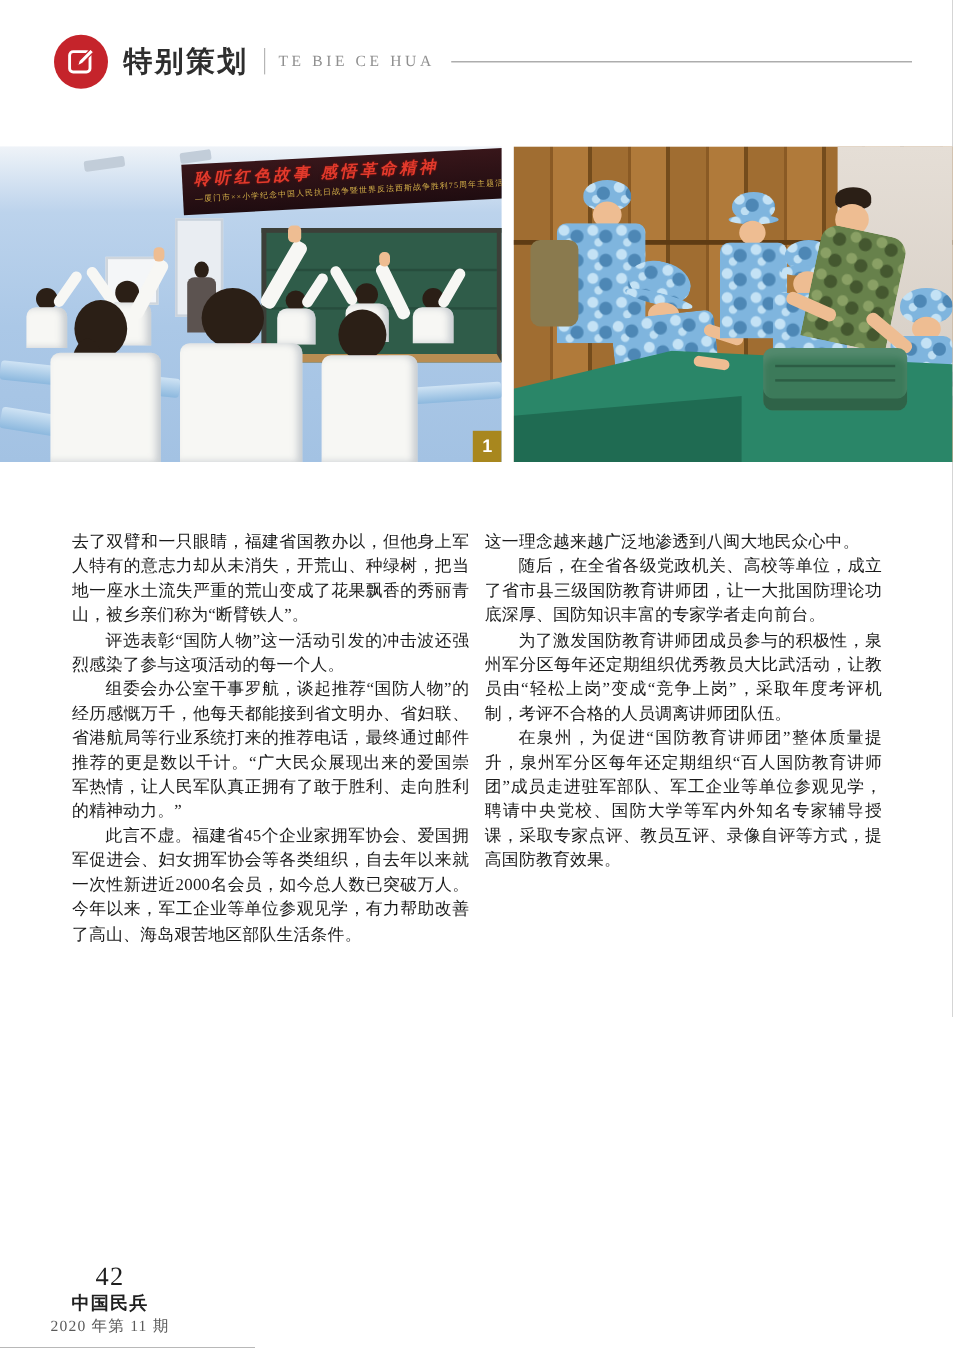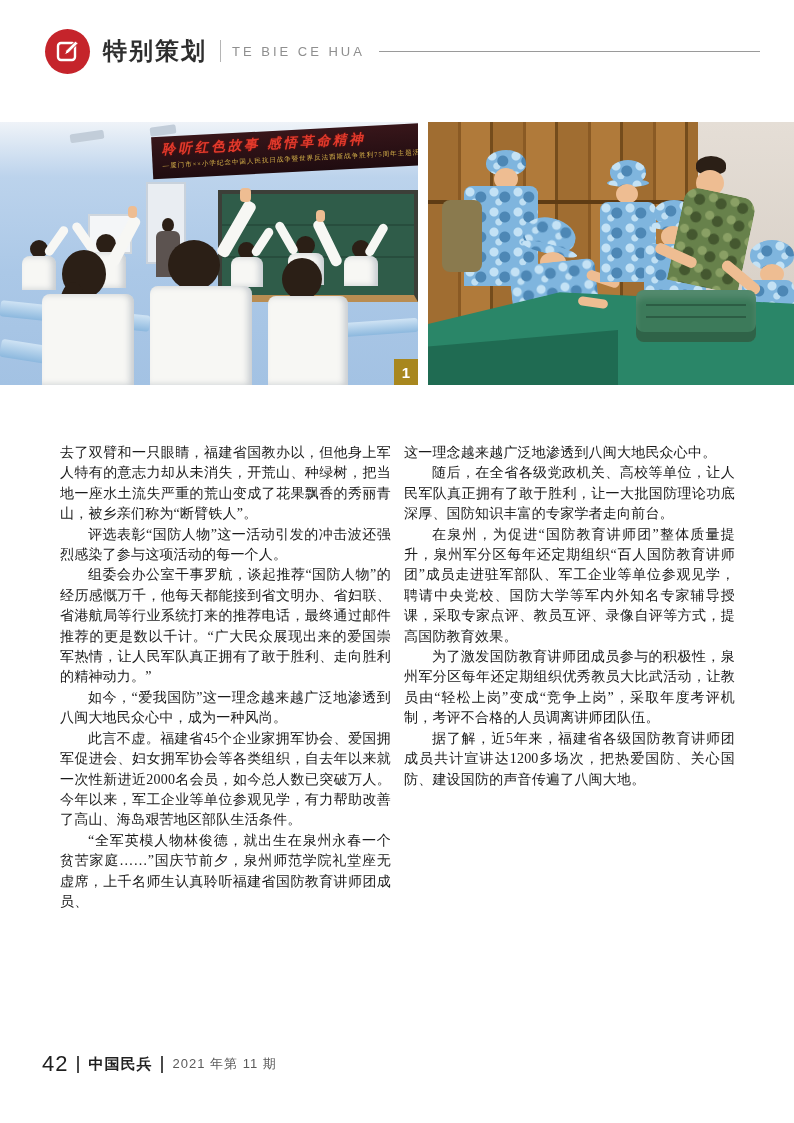--- a/index.html
+++ b/index.html
@@ -11,21 +11,21 @@
   }
 
   
   .hdr { position:absolute; left:45px; right:34px; top:28px; height:46px;
          display:flex; align-items:center; }
   .hdr-icon { width:45px; height:45px; border-radius:50%; background:#c5242b;
               flex:0 0 auto; display:flex; align-items:center; justify-content:center; }
   .hdr-title { font-family:"Liberation Sans","DejaVu Sans",sans-serif;
                font-size:24px; font-weight:700; color:#2e2e2e; letter-spacing:2px; margin-left:13px; }
   .hdr-vbar { width:1px; height:22px; background:#b5b5b5; margin:0 11px 0 13px; }
-  .hdr-pinyin { font-family:Liberation Sans, sans-serif;
+  .hdr-pinyin { font-family:Liberation Serif, serif;
                 font-size:13px; color:#8f8f8f; letter-spacing:3px; white-space:nowrap; }
   .hdr-line { flex:1 1 auto; height:0; border-top:1px solid #9a9a9a; margin-left:14px; }
 
   
   .photos { position:absolute; left:0; top:122px; width:794px; height:263px; }
   .photo  { position:absolute; top:0; height:263px; overflow:hidden; }
   .photo * { position:absolute; }
   .ph-left  { left:0;  width:418px; background:linear-gradient(180deg,#eff3f8 0,#e2ebf5 14px,#bcd3ec 55px,#abc8e7 150px,#a3c2e3 100%); }
   .ph-right { left:428px; width:366px; }
 
@@ -88,21 +88,21 @@
          text-align:justify; letter-spacing:.2px; }
   .col-l { left:60px; }
   .col-r { left:404px; }
   .col p { text-indent:2em; }
   .col p.noindent { text-indent:0; }
   .subhead { font-size:17px; font-weight:700; letter-spacing:1px;
              margin:33px 0 22px 36px; color:#111; }
 
   
   .ftr { position:absolute; left:42px; top:1051px; height:26px; display:flex; align-items:center;
-         font-family:Liberation Sans, sans-serif; }
+         font-family:Liberation Serif, serif;flex-direction:column; }
   .ftr-num { font-size:22px; color:#1f1f1f; letter-spacing:1px; }
   .ftr-bar { width:2px; height:17px; background:#4a4a4a; margin:0 9px; }
   .ftr-mag { font-size:15px; font-weight:700; color:#1f1f1f; letter-spacing:1px; }
   .ftr-issue { font-size:13px; color:#5a5a5a; letter-spacing:1px; }
 </style>
 </head>
 <body>
 
 <div class="page">
 
@@ -240,34 +240,31 @@
       </div>
       <div class="arm-s" style="left:150px;top:176px;width:30px;height:9px;transform:rotate(8deg)"></div>
     </figure>
   </div>
 
   <main>
     <div class="col col-l">
       <p class="noindent">去了双臂和一只眼睛，福建省国教办以，但他身上军人特有的意志力却从未消失，开荒山、种绿树，把当地一座水土流失严重的荒山变成了花果飘香的秀丽青山，被乡亲们称为“断臂铁人”。</p>
       <p>评选表彰“国防人物”这一活动引发的冲击波还强烈感染了参与这项活动的每一个人。</p>
       <p>组委会办公室干事罗航，谈起推荐“国防人物”的经历感慨万千，他每天都能接到省文明办、省妇联、省港航局等行业系统打来的推荐电话，最终通过邮件推荐的更是数以千计。“广大民众展现出来的爱国崇军热情，让人民军队真正拥有了敢于胜利、走向胜利的精神动力。”</p>
-      <p>如今，“爱我国防”这一理念越来越广泛地渗透到八闽大地民众心中，成为一种风尚。</p>
       <p>此言不虚。福建省45个企业家拥军协会、爱国拥军促进会、妇女拥军协会等各类组织，自去年以来就一次性新进近2000名会员，如今总人数已突破万人。今年以来，军工企业等单位参观见学，有力帮助改善了高山、海岛艰苦地区部队生活条件。</p>
-      <p>“全军英模人物林俊德，就出生在泉州永春一个贫苦家庭……”国庆节前夕，泉州师范学院礼堂座无虚席，上千名师生认真聆听福建省国防教育讲师团成员、</p>
     </div>
     <div class="col col-r">
       <p class="noindent">这一理念越来越广泛地渗透到八闽大地民众心中。</p>
-      <p>随后，在全省各级党政机关、高校等单位，让人民军队真正拥有了敢于胜利，让一大批国防理论功底深厚、国防知识丰富的专家学者走向前台。</p>
+      <p>随后，在全省各级党政机关、高校等单位，成立了省市县三级国防教育讲师团，让一大批国防理论功底深厚、国防知识丰富的专家学者走向前台。</p>
+      <p>为了激发国防教育讲师团成员参与的积极性，泉州军分区每年还定期组织优秀教员大比武活动，让教员由“轻松上岗”变成“竞争上岗”，采取年度考评机制，考评不合格的人员调离讲师团队伍。</p>
       <p>在泉州，为促进“国防教育讲师团”整体质量提升，泉州军分区每年还定期组织“百人国防教育讲师团”成员走进驻军部队、军工企业等单位参观见学，聘请中央党校、国防大学等军内外知名专家辅导授课，采取专家点评、教员互评、录像自评等方式，提高国防教育效果。</p>
-      <p>为了激发国防教育讲师团成员参与的积极性，泉州军分区每年还定期组织优秀教员大比武活动，让教员由“轻松上岗”变成“竞争上岗”，采取年度考评机制，考评不合格的人员调离讲师团队伍。</p>
-      <p>据了解，近5年来，福建省各级国防教育讲师团成员共计宣讲达1200多场次，把热爱国防、关心国防、建设国防的声音传遍了八闽大地。</p>
     </div>
   </main>
 
   <footer class="ftr">
     <span class="ftr-num">42</span>
     <span class="ftr-bar"></span>
     <span class="ftr-mag">中国民兵</span>
     <span class="ftr-bar"></span>
-    <span class="ftr-issue">2021 年第 11 期</span>
+    <span class="ftr-issue">2020 年第 11 期</span>
   </footer>
 
 </div>
 
 </body></html>

